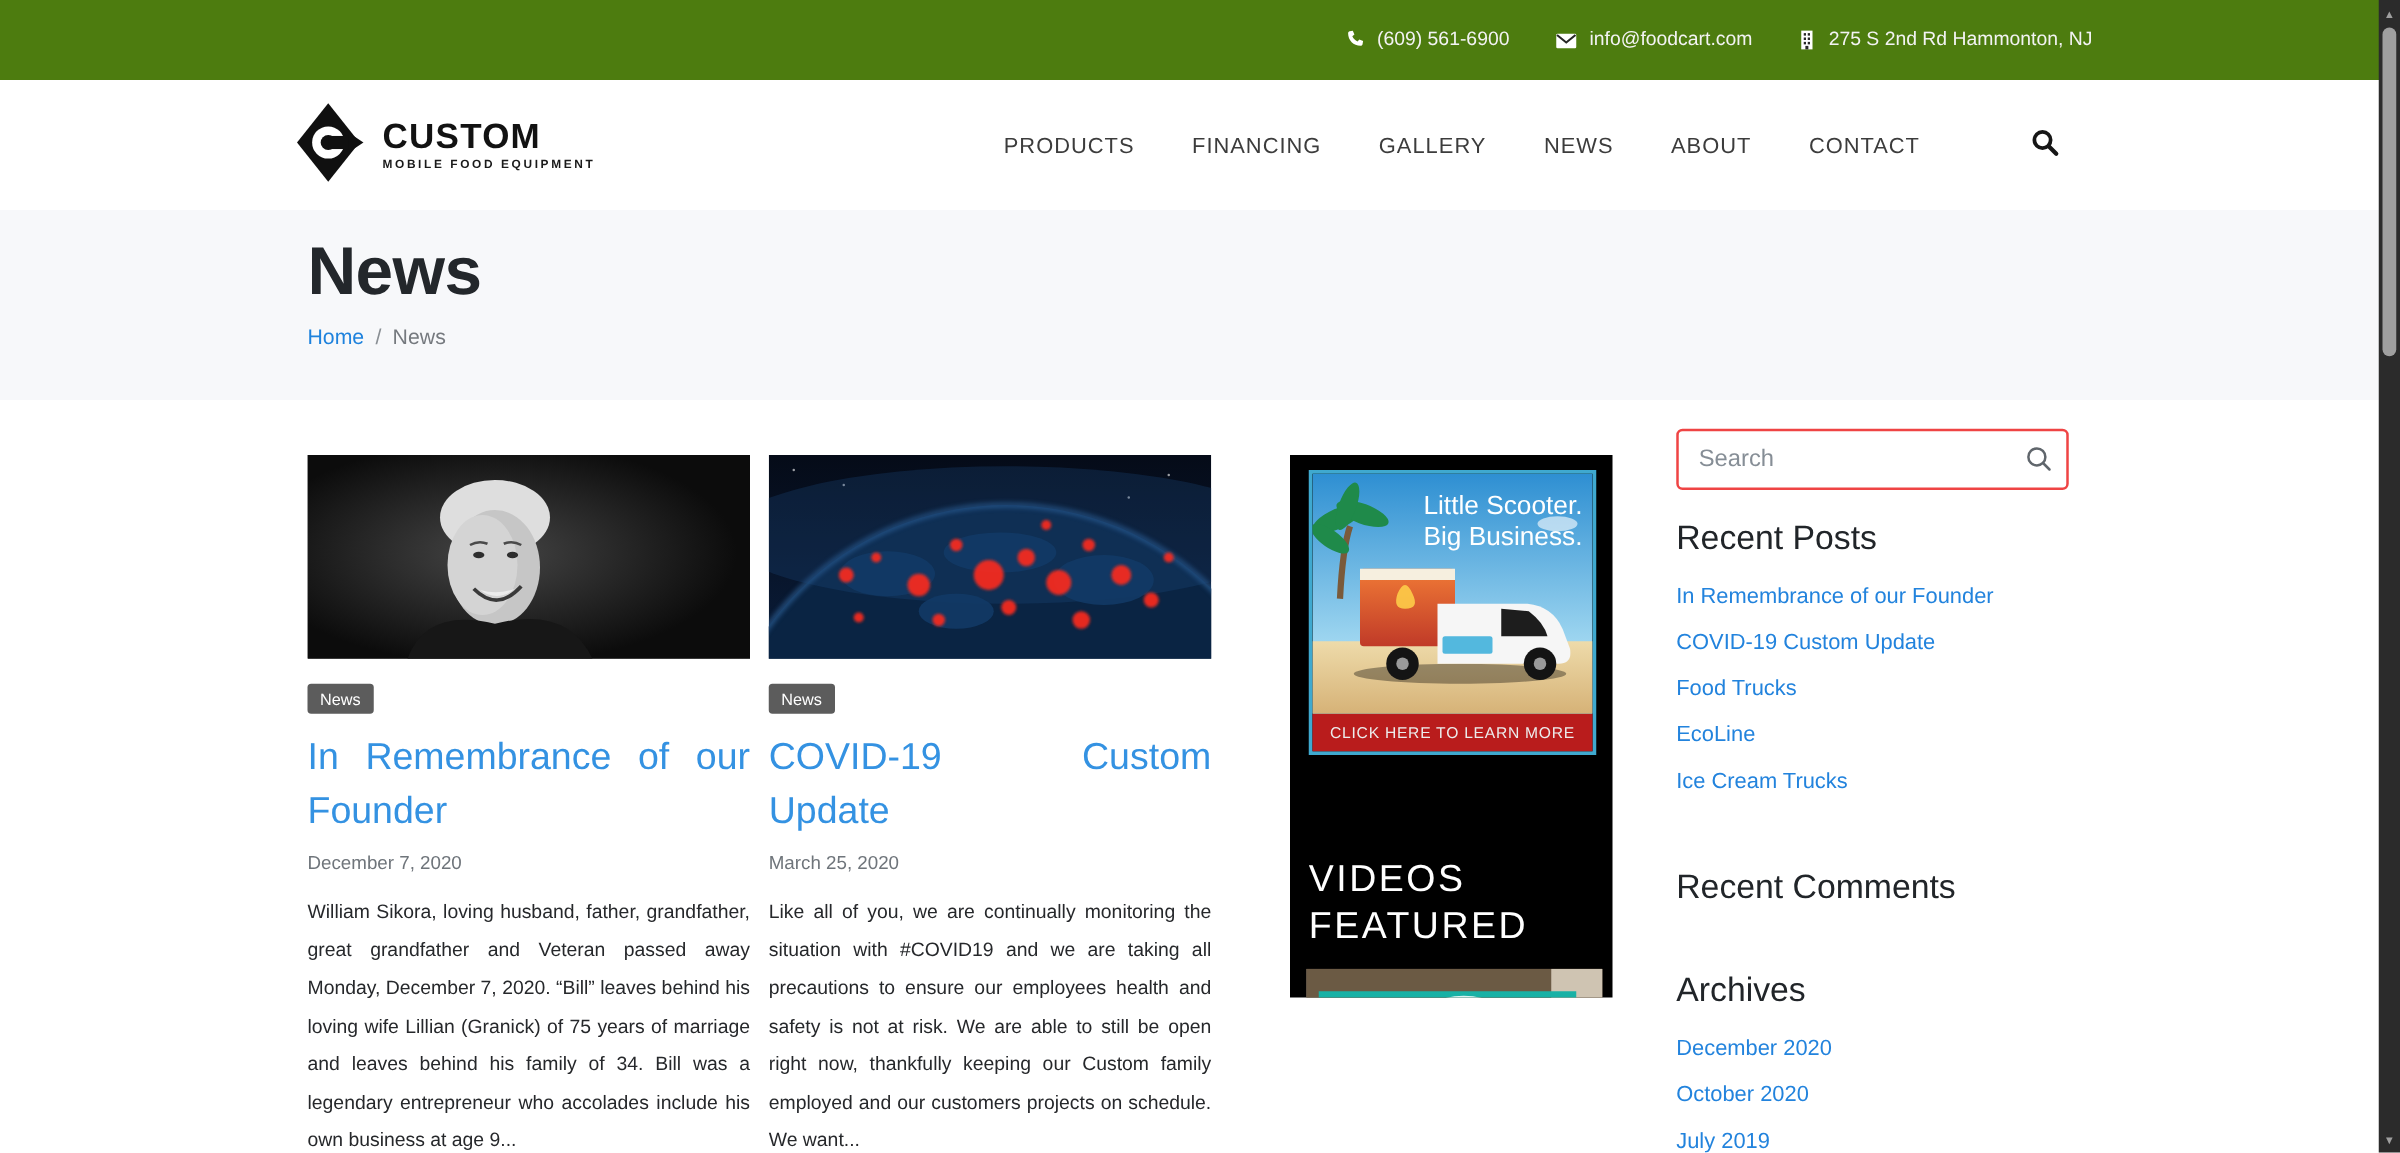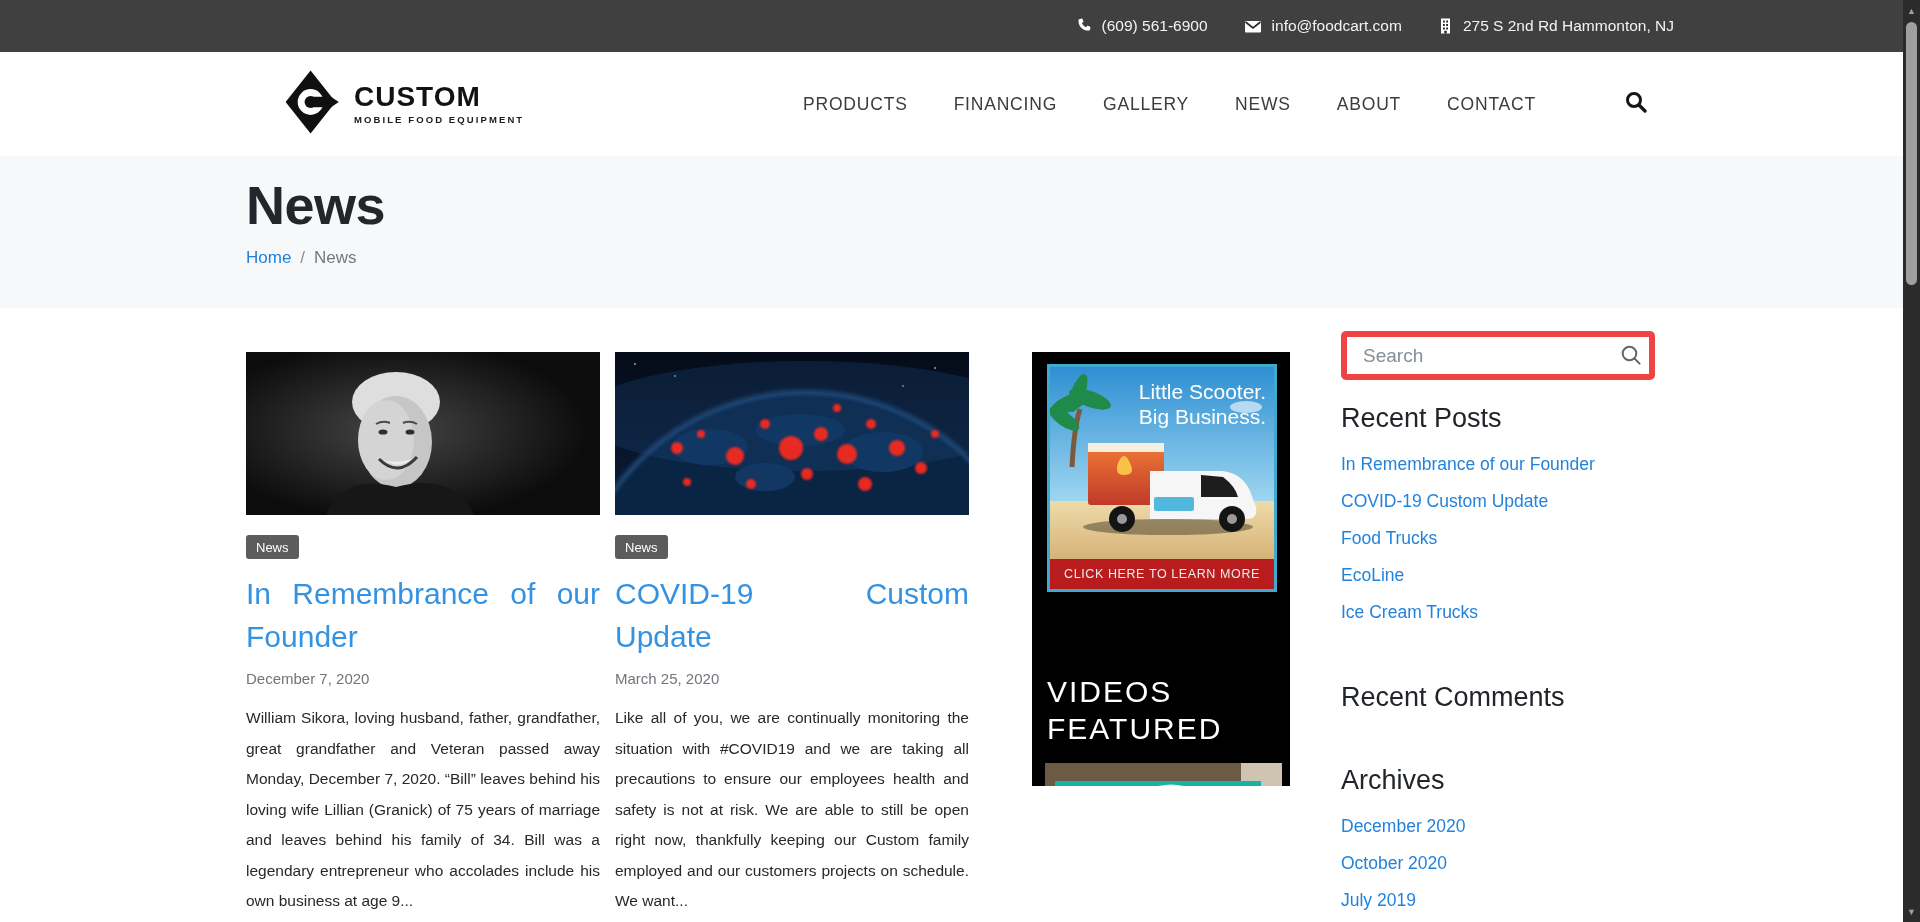--- a/index.html
+++ b/index.html
@@ -1,26 +1,26 @@
 <!DOCTYPE html>
 <html><head>
 <meta charset="utf-8">
 <style>
   * { margin:0; padding:0; box-sizing:border-box; }
   html,body { width:1920px; height:922px; overflow:hidden; background:#fff;
               font-family:"Liberation Sans", sans-serif; }
 
   
-  .topbar { height:52px; background:#404040; display:flex; }
+  .topbar { height:64px; background:#4d7c0f; display:flex; }
   .topbar-inner { margin-left:auto; margin-right:246px; display:flex; gap:36px; align-items:center; }
   .topbar-item { display:flex; align-items:center; gap:10px; color:#f3f3f3; font-size:15.5px; cursor:pointer; }
   .topbar-item svg { display:block; }
 
   
-  .header { height:104px; background:#fff; display:flex; align-items:center;padding-left:48px; }
+  .header { height:104px; background:#fff; display:flex; align-items:center; }
   .header-inner { margin:0 272px 0 236px; flex:1; display:flex; align-items:center; }
   .logo { display:flex; align-items:center; gap:12px; cursor:pointer; }
   .logo-text .t1 { font-size:28px; font-weight:800; color:#121212; letter-spacing:1px; line-height:1; }
   .logo-text .t2 { font-size:9.5px; font-weight:700; color:#1a1a1a; letter-spacing:2.1px; margin-top:3px; }
   .nav { margin-left:auto; display:flex; gap:46px; align-items:center; }
   .nav-item { font-size:17.5px; color:#3c3c3c; letter-spacing:.8px; cursor:pointer; }
   .hdr-search { margin-left:88px; cursor:pointer; display:flex; align-items:center; }
 
   
   .hero { height:152px; background:#f7f8fa; padding:18px 0 0 246px; }
@@ -50,21 +50,21 @@
   .ad-photo { display:block; }
   .ad-cta { height:30px; background:#b91c1c; color:#ececec; font-size:12.5px; letter-spacing:.6px;
             display:flex; align-items:center; justify-content:center; }
   .featured { margin:82px 0 0 15px; color:#fff; font-size:30px; font-weight:300;
               letter-spacing:2px; line-height:1.22; }
   .video-thumb { margin:16px 0 0 13px; width:237px; height:143px; display:block; cursor:pointer; }
 
   
   .sidebar { width:314px; margin-top:-21px; }
   .search-wrap { position:relative; }
-  .search-input { width:314px; height:49px; border:6px solid #ef4444; border-radius:5px;
+  .search-input { width:314px; height:49px; border:2px solid #ef4444; border-radius:5px;
                   padding:0 46px 0 16px; font-size:19px; color:#495057; outline:none;
                   font-family:"Liberation Sans", sans-serif; }
   .search-input::placeholder { color:#868e96; }
   .search-btn { position:absolute; right:13px; top:13px; cursor:pointer; background:none; border:none; }
   .sb-h { font-size:27px; font-weight:400; color:#212529; }
   .h-posts { margin-top:23px; }
   .h-comments { margin-top:59px; }
   .h-archives { margin-top:52px; }
   .sb-list { list-style:none; margin-top:20px; }
   .sb-list li { margin-bottom:16px; font-size:17.5px; line-height:21px; color:#2283dd; cursor:pointer; }

